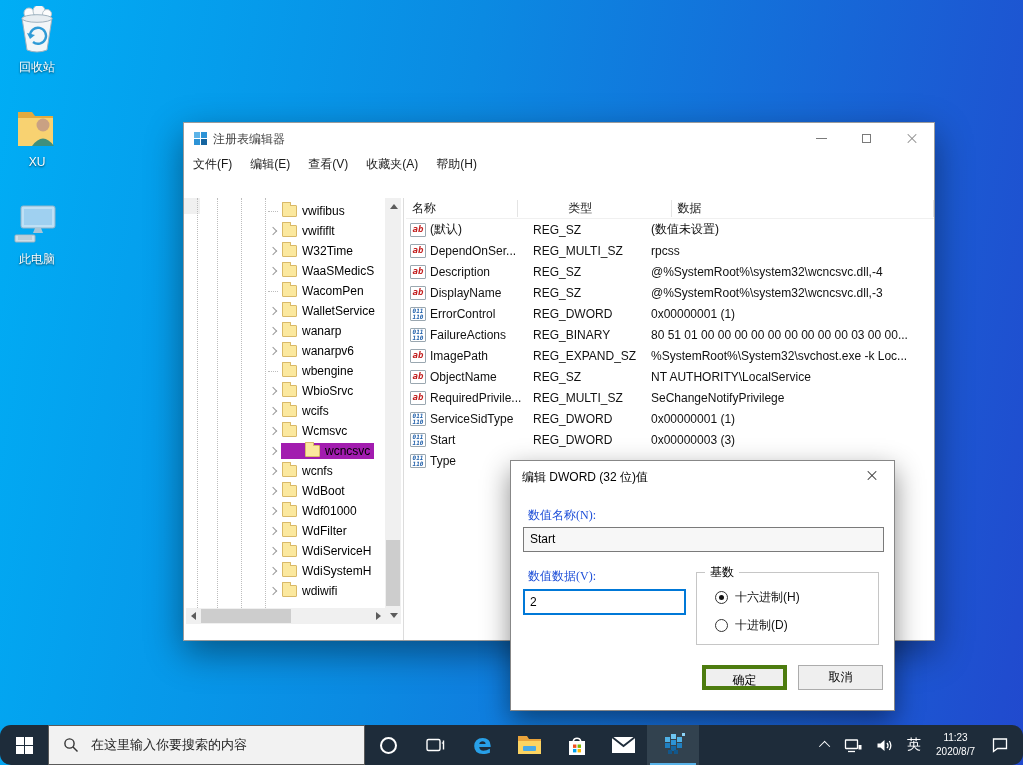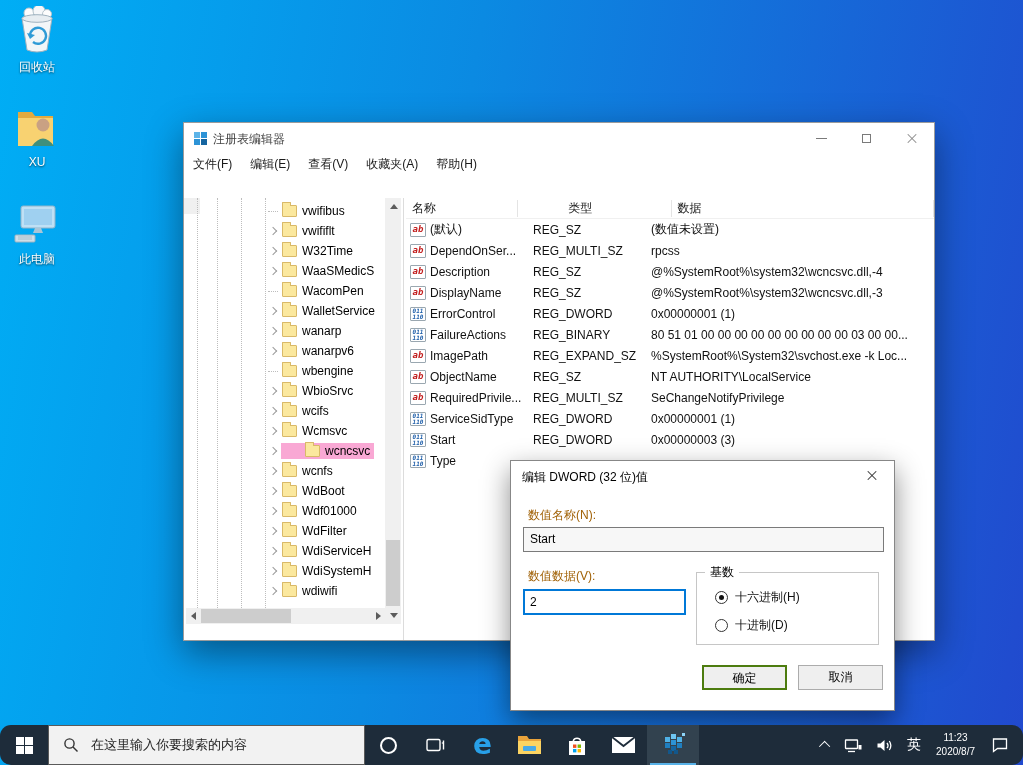--- a/index.html
+++ b/index.html
@@ -35,21 +35,21 @@
   #treepane { position:absolute; left:0; top:0; width:219px; height:100%; overflow:hidden; }
   .guide { position:absolute; top:0; height:424px; width:0; border-left:1px dotted #bdbdbd; }
   #treerows { position:absolute; left:0; top:3px; right:18px; }
   .trow { height:20px; display:flex; align-items:center; padding-left:84px; white-space:nowrap; }
   .chev { width:13px; height:13px; position:relative; flex:none; }
   .chev::after { content:""; position:absolute; left:2px; top:3px; width:5px; height:5px;
     border-top:1px solid #9a9a9a; border-right:1px solid #9a9a9a; transform:rotate(45deg); }
   .elbow { width:13px; height:13px; position:relative; flex:none; }
   .elbow::after { content:""; position:absolute; left:0; top:6px; width:10px; border-top:1px dotted #bdbdbd; }
   .node { display:flex; align-items:center; padding:1px 4px 1px 1px; }
-  .node.sel { background:#f9a8d4;padding-left:24px; }
+  .node.sel { background:#a21caf;padding-left:24px; }
   .folder { width:15px; height:12px; position:relative; flex:none; margin-right:5px;
     background:#fbe89e; border:1px solid #d9b968; border-radius:1px; }
   .folder::before { content:""; position:absolute; left:-1px; top:-4px; width:7px; height:3px;
     background:#fbe89e; border:1px solid #d9b968; border-bottom:none; border-radius:1px 1px 0 0; }
   .tlabel { color:#000; }
 
   
   .sb { background:#f0f0f0; position:absolute; }
   #vsb { right:2px; top:0; width:16px; height:426px; }
   #hsb { left:2px; bottom:16px; height:16px; width:200px; }
@@ -77,35 +77,35 @@
   .vicon.sz b { color:#c21f1f; font-size:9px; line-height:9px; }
   .vicon.dw b { color:#1f5faa; font-size:6px; line-height:6px; letter-spacing:0; }
 
   
   #dlg { position:absolute; left:510px; top:460px; width:385px; height:251px; background:#fff;
     border:1px solid #878787; box-shadow:0 10px 26px rgba(0,0,0,.45); }
   #dlgtitle { position:absolute; left:0; top:0; right:0; height:30px; }
   #dlgtitle .ttext { position:absolute; left:11px; top:8px; color:#000; }
   #dlgclose { position:absolute; right:0; top:0; width:45px; height:29px; }
   #dlgclose .glyph-x1, #dlgclose .glyph-x2 { background:#333; }
-  .dlabel2 { position:absolute; color:#a16207; }
+  .dlabel2 { position:absolute; color:#1d4ed8;font-family:Liberation Serif, serif; }
   #namefield { position:absolute; left:12px; top:66px; width:361px; height:25px; background:#f7f7f7;
     border:1px solid #7a7a7a; line-height:23px; padding-left:6px; color:#000; }
   #datafield { position:absolute; left:12px; top:128px; width:163px; height:26px; background:#fff;
     border:2px solid #0078d7; line-height:22px; padding-left:5px; color:#000; }
   #basegroup { position:absolute; left:185px; top:111px; width:183px; height:73px; border:1px solid #c6c6c6; }
   #baselabel { position:absolute; left:8px; top:-9px; background:#fff; padding:0 5px; color:#000; }
   .radio-row { position:absolute; left:18px; display:flex; align-items:center; }
   .rdot { width:13px; height:13px; border:1px solid #333; border-radius:50%; margin-right:7px;
     position:relative; background:#fff; flex:none; }
   .rdot.on::after { content:""; position:absolute; left:3px; top:3px; width:5px; height:5px;
     border-radius:50%; background:#111; }
   .btn { position:absolute; top:204px; width:85px; height:25px; background:#efefef; border:1px solid #acacac;
     text-align:center; line-height:22px; color:#000; }
-  #okbtn { left:191px; border:2px solid #4d7c0f; }
+  #okbtn { left:191px; border:4px solid #4d7c0f; }
   #cancelbtn { left:287px; }
 
   
   #taskbar { position:absolute; left:0; bottom:0; width:100%; height:40px; background:#1e2c3a; display:flex;border-radius:11px; }
   .tbtile { width:47px; height:40px; display:flex; align-items:center; justify-content:center; flex:none; }
   #start { width:48px; }
   .winflag { width:17px; height:17px; display:grid; grid-template-columns:8px 8px; grid-template-rows:8px 8px; gap:1px; }
   .winflag i { background:#fff; }
   #searchbox { width:317px; height:40px; background:#f2f2f2; border:1px solid #5a5a5a; display:flex;
     align-items:center; flex:none; }

